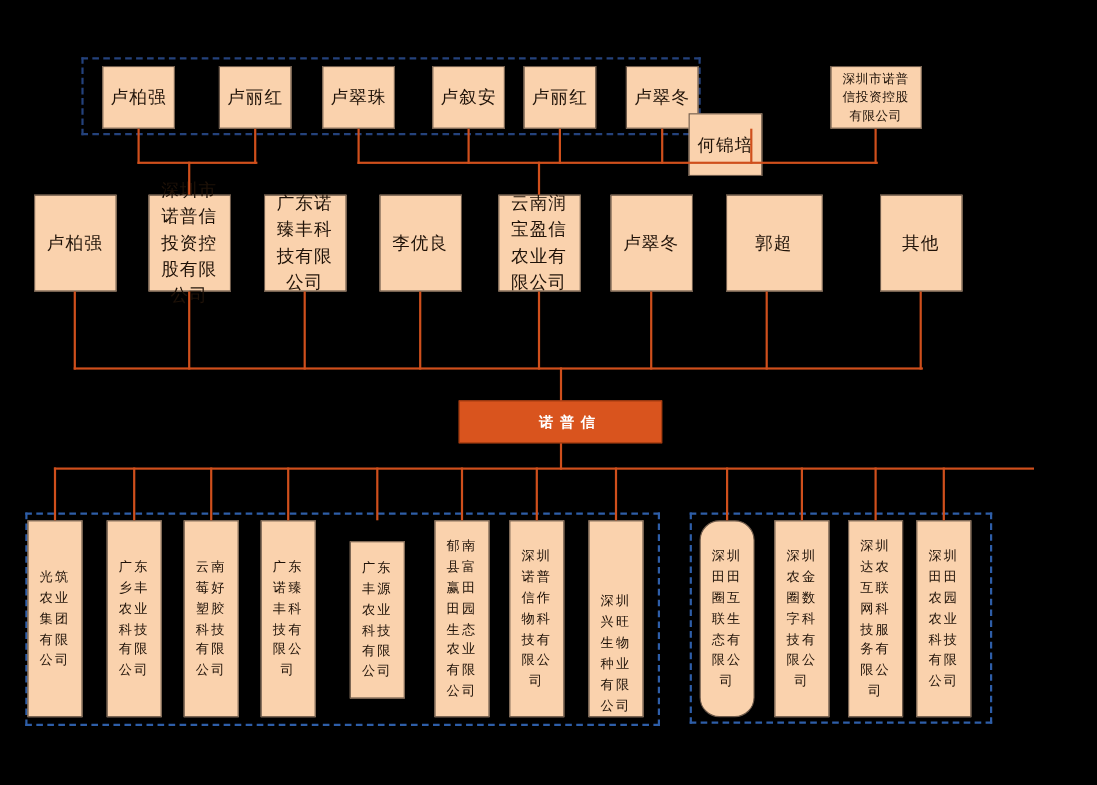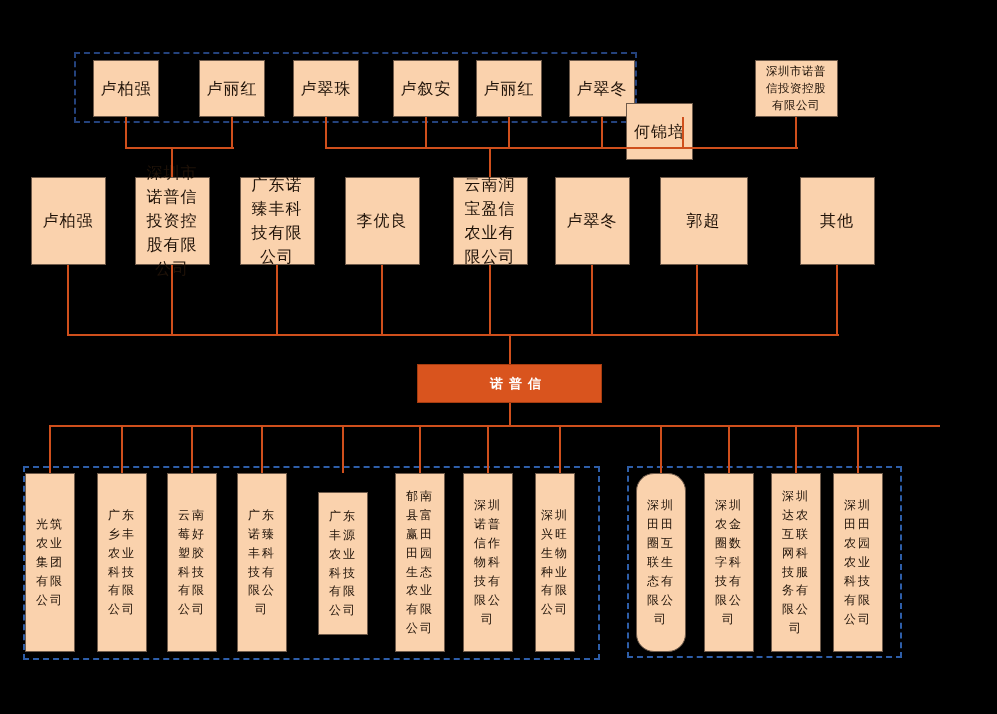--- a/index.html
+++ b/index.html
@@ -124,21 +124,21 @@
     </div>
     <div class="node tall" style="left: 318px; top: 492px; width: 50px; height: 143px;">
       <span class="node-text">广东丰源农业科技有限公司</span>
     </div>
     <div class="node tall" style="left: 395px; top: 473px; width: 50px; height: 179px;">
       <span class="node-text">郁南县富赢田田园生态农业有限公司</span>
     </div>
     <div class="node tall" style="left: 463px; top: 473px; width: 50px; height: 179px;">
       <span class="node-text">深圳诺普信作物科技有限公司</span>
     </div>
-    <div class="node tall" style="left: 535px; top: 473px; width: 40px; height: 179px;">
+    <div class="node tall" style="left: 535px; top: 473px; width: 50px; height: 179px; align-items: flex-end;">
       <span class="node-text">深圳兴旺生物种业有限公司</span>
     </div>
     <div class="node tall" style="left: 636px; top: 473px; width: 50px; height: 179px; border-radius: 18px;">
       <span class="node-text">深圳田田圈互联生态有限公司</span>
     </div>
     <div class="node tall" style="left: 704px; top: 473px; width: 50px; height: 179px;">
       <span class="node-text">深圳农金圈数字科技有限公司</span>
     </div>
     <div class="node tall" style="left: 771px; top: 473px; width: 50px; height: 179px;">
       <span class="node-text">深圳达农互联网科技服务有限公司</span>

